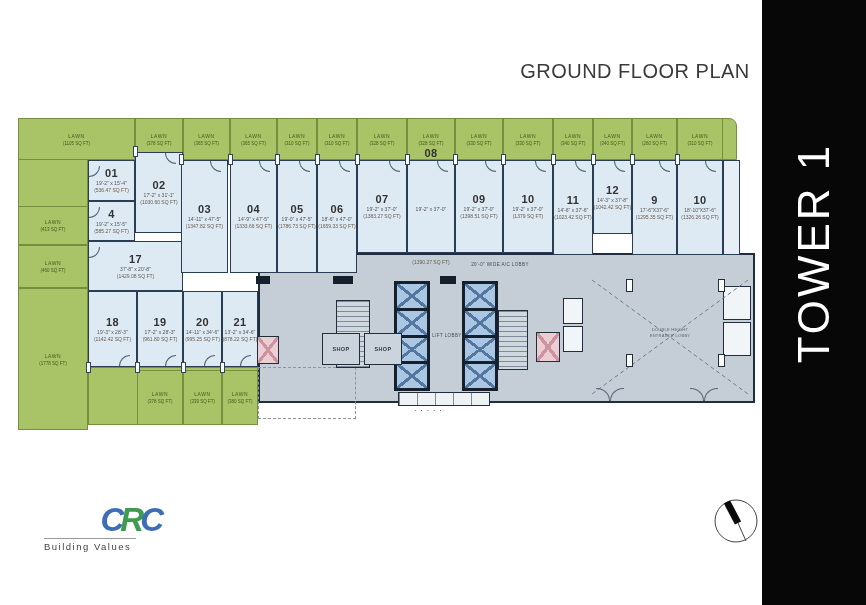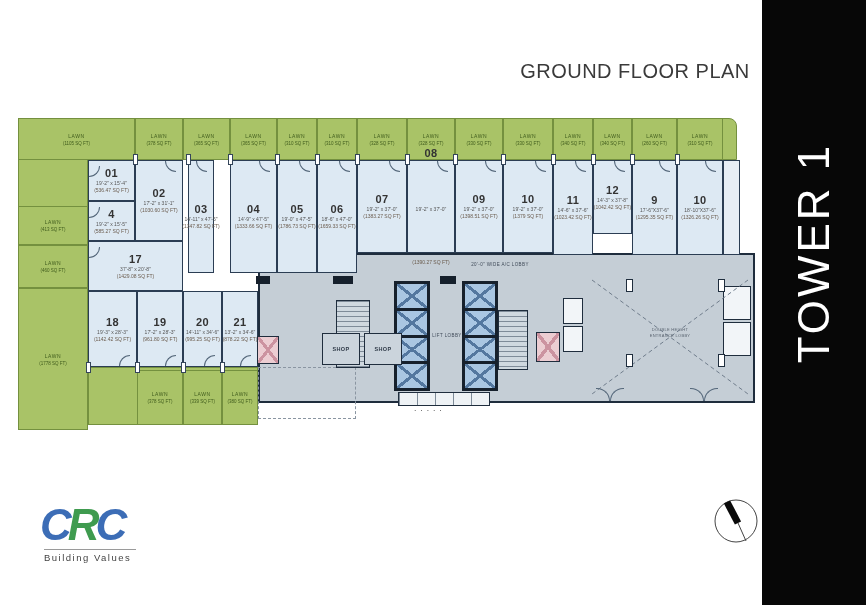--- a/index.html
+++ b/index.html
@@ -72,21 +72,21 @@
   .entry-steps{position:absolute;left:398px;top:392px;width:92px;height:14px;background:
     repeating-linear-gradient(to right,#7e8b98 0 1px,transparent 1px 18px),#eef2f5;
     border:1px solid #1f2d3d;z-index:4;}
   .entry-dots{position:absolute;left:414px;top:407px;font-size:7px;letter-spacing:4px;color:#333;z-index:4;}
   .canopy{position:absolute;left:258px;top:367px;width:98px;height:52px;border:1px dashed #8a95a1;z-index:2;}
   .dd-arc{position:absolute;width:14px;height:13px;border:0 solid #54677a;z-index:5;}
   .dd-l{border-right-width:1px;border-top-width:1px;border-top-right-radius:14px;}
   .dd-r{border-left-width:1px;border-top-width:1px;border-top-left-radius:14px;}
   
   .logo{position:absolute;left:40px;top:503px;width:120px;z-index:6;}
-  .logo-letters{font-size:44px;font-weight:800;font-style:italic;letter-spacing:-4px;line-height:1;}
+  .logo-letters{font-size:33px;font-weight:800;font-style:italic;letter-spacing:-4px;line-height:1;text-align:right;}
   .logo-rule{width:92px;height:1px;background:#9a9a9a;margin:2px 0 2px 4px;}
   .logo-tagline{font-size:9.5px;color:#444;letter-spacing:1.5px;margin-left:4px;}
   
   .compass{position:absolute;left:712px;top:497px;z-index:6;}
 </style>
 </head>
 <body>
 
 <div class="sheet">
 
@@ -251,34 +251,34 @@
         <div class="u-dim">19'-2" x 15'-4"</div>
         <div class="u-area">(536.47 SQ FT)</div>
         <div class="door door-left"></div>
       </div>
       <div class="unit" style="left: 88px; top: 201px; width: 47px; height: 40px;">
         <div class="u-num">4</div>
         <div class="u-dim">19'-2" x 15'-5"</div>
         <div class="u-area">(585.27 SQ FT)</div>
         <div class="door door-left"></div>
       </div>
-      <div class="unit" style="left: 135px; top: 160px; width: 48px; height: 81px;">
+      <div class="unit" style="left: 135px; top: 152px; width: 48px; height: 81px;">
         <div class="u-num">02</div>
         <div class="u-dim">17'-2" x 31'-1"</div>
         <div class="u-area">(1030.60 SQ FT)</div>
         <div class="door door-top"></div>
         <div class="tick tick-top"></div>
       </div>
       <div class="unit" style="left: 88px; top: 241px; width: 95px; height: 50px;">
         <div class="u-num">17</div>
         <div class="u-dim">37'-8" x 20'-8"</div>
         <div class="u-area">(1429.08 SQ FT)</div>
         <div class="door door-left"></div>
       </div>
-      <div class="unit" style="left: 188px; top: 160px; width: 26px; height: 113px;">
+      <div class="unit" style="left: 181px; top: 160px; width: 47px; height: 113px;">
         <div class="u-num">03</div>
         <div class="u-dim">14'-11" x 47'-5"</div>
         <div class="u-area">(1347.82 SQ FT)</div>
         <div class="door door-top"></div>
         <div class="tick tick-top"></div>
       </div>
       <div class="unit" style="left: 230px; top: 160px; width: 47px; height: 113px;">
         <div class="u-num">04</div>
         <div class="u-dim">14'-9" x 47'-5"</div>
         <div class="u-area">(1333.66 SQ FT)</div>

